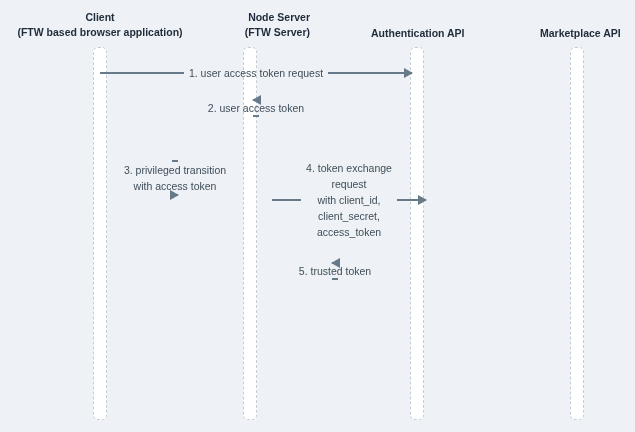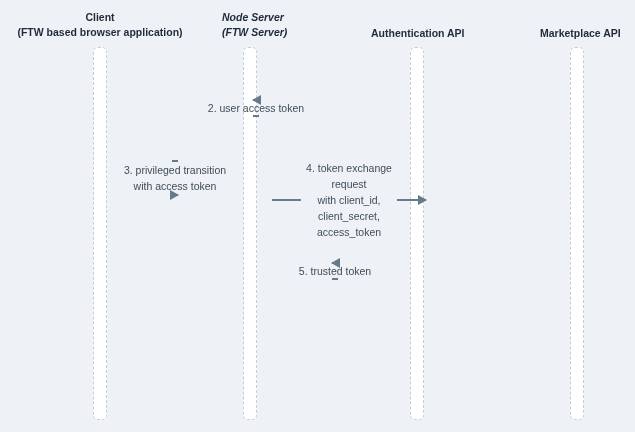--- a/index.html
+++ b/index.html
@@ -28,21 +28,21 @@
     font-weight: bold;
     font-size: 10.5px;
     line-height: 15px;
     white-space: nowrap;
   }
   .participant-header .hdr-line {
     display: block;
   }
 
   .ph-client      { left: 14px;  top: 10px; width: 172px; text-align: center; }
-  .ph-node        { left: 222px; top: 10px; width: 88px;  text-align: left; font-style: italic; }
+  .ph-node        { left: 222px; top: 10px; width: 88px;  text-align: right; }
   .ph-auth        { left: 371px; top: 26px; width: 104px; text-align: left; }
   .ph-market      { left: 540px; top: 26px; width: 100px; text-align: left; }
 
   
   .lifeline {
     position: absolute;
     top: 47px;
     width: 14px;
     height: 373px;
     background: #ffffff;
@@ -136,20 +136,27 @@
 
   <div class="participant-header ph-market">
     <span class="hdr-line">Marketplace API</span>
   </div>
 
   <div class="lifeline ll-client"></div>
   <div class="lifeline ll-node"></div>
   <div class="lifeline ll-auth"></div>
   <div class="lifeline ll-market"></div>
 
+  <div class="message m1">
+    <div class="seg"></div>
+    <div class="msg-label">
+      <span class="lbl-line">1. user access token request</span>
+    </div>
+    <div class="seg arrow-right"></div>
+  </div>
 
   <div class="message m2">
     <div class="seg arrow-left"></div>
     <div class="msg-label">
       <span class="lbl-line">2. user access token</span>
     </div>
     <div class="seg"></div>
   </div>
 
   <div class="message m3">

